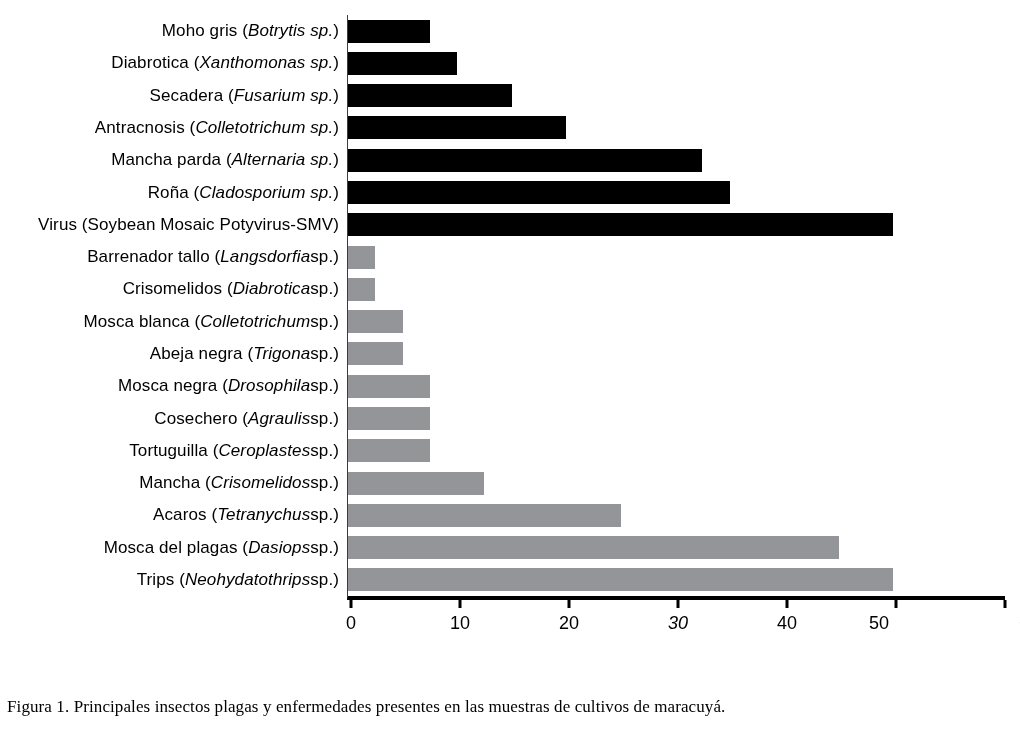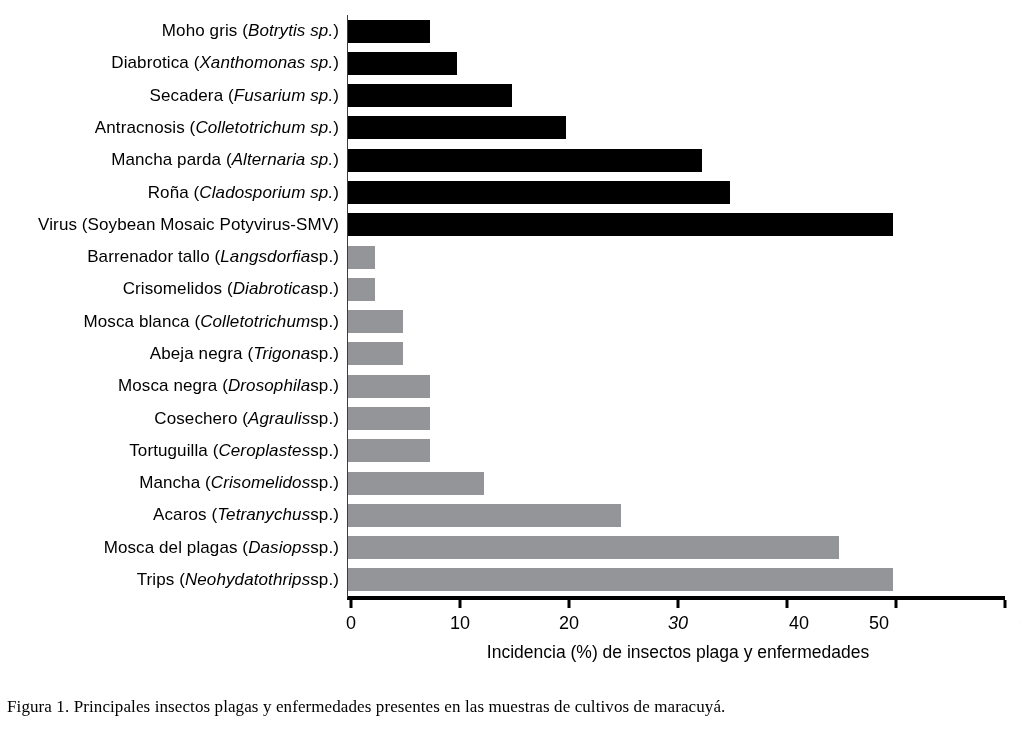--- a/index.html
+++ b/index.html
@@ -234,31 +234,30 @@
             <span>Trips (</span>
             <i>Neohydatothrips</i>
             <span> sp.)</span>
           </div>
           <div class="bar" style="width: 545px; background: rgb(147, 149, 152);"></div>
         </div>
       </div>
   </div>
 
   <div class="xaxis">
-    <div class="x-label">Incidencia (%) de insectos plaga y enfermedades</div>
   <div class="tick" style="left: 0px;"></div>
       <div class="tick-label" style="left: 0px;">0</div>
       <div class="tick" style="left: 109px;"></div>
       <div class="tick-label" style="left: 109px;">10</div>
       <div class="tick" style="left: 218px;"></div>
       <div class="tick-label" style="left: 218px;">20</div>
       <div class="tick" style="left: 327px;"></div>
       <div class="tick-label" style="left: 327px; font-style: italic;">30</div>
       <div class="tick" style="left: 436px;"></div>
-      <div class="tick-label" style="left: 448px;">40</div>
+      <div class="tick-label" style="left: 436px;">40</div>
       <div class="tick" style="left: 545px;"></div>
       <div class="tick-label" style="left: 528px;">50</div>
       <div class="tick" style="left: 654px;"></div>
       <div class="tick-label" style="left: 678px;">60</div>
     </div>
 
   <div class="caption">
     <b>Figura 1.</b><span> Principales insectos plagas y enfermedades presentes en las muestras de cultivos de maracuyá.</span>
   </div>
 

